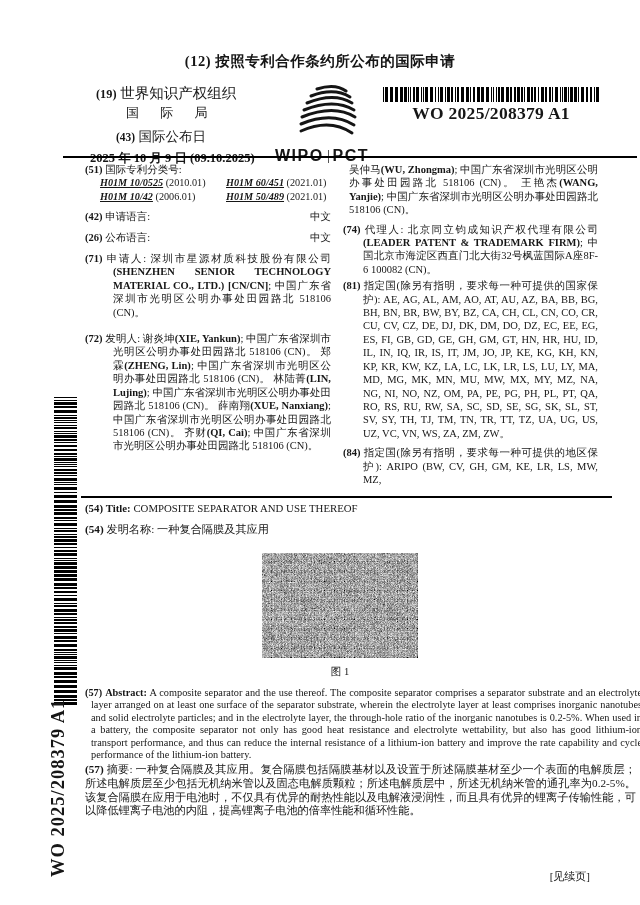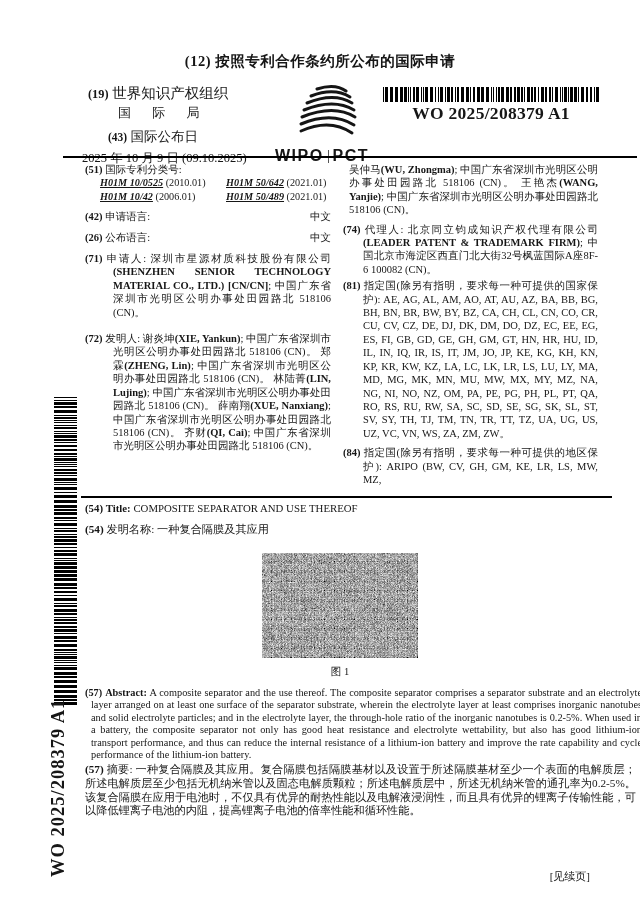--- a/index.html
+++ b/index.html
@@ -7,24 +7,24 @@
     width:640px;height:905px;position:relative;background:#fff;color:#161616;
     font-family:"Liberation Serif","DejaVu Serif",serif;overflow:hidden;
     -webkit-font-smoothing:antialiased;
   }
   .abs{position:absolute;}
   .snum{font-weight:bold;font-size:0.85em;}
   .num{font-weight:bold;}
 
   
   #hdr12{top:52px;left:0;width:640px;text-align:center;font-size:14.5px;font-weight:bold;letter-spacing:0.5px;}
-  #org{top:84px;left:88px;width:195px;font-size:14.5px;line-height:18px;}
+  #org{top:84px;left:96px;width:195px;font-size:14.5px;line-height:18px;}
   #org .bureau{font-size:13px;letter-spacing:9px;margin-left:30px;margin-top:1px;}
   #org .pd-label{font-size:13.5px;margin-left:20px;margin-top:6px;}
-  #org .pd{font-size:12.5px;font-weight:normal;margin-left:-6px;margin-top:3px;white-space:nowrap;}
+  #org .pd{font-size:12.5px;font-weight:bold;margin-left:-6px;margin-top:3px;white-space:nowrap;}
   #logo{top:84px;left:264px;width:116px;text-align:center;}
   #logo .lg-text{font-family:"Liberation Sans","DejaVu Sans",sans-serif;font-weight:bold;font-size:16px;letter-spacing:1.5px;margin-top:1px;display:flex;align-items:center;justify-content:center;gap:4px;}
   #logo .lg-sep{display:inline-block;width:1px;height:13px;background:#555;}
   #pubnum{top:87px;left:383px;width:216px;text-align:center;}
   #pubnum .bc{width:216px;height:15px;}
   #pubnum .pn-label{font-size:12px;margin-top:10px;}
   #pubnum .pn{font-size:17.5px;font-weight:bold;letter-spacing:0.3px;margin-top:1px;white-space:nowrap;}
   #rule1{top:156px;left:63px;width:574px;height:2px;background:#000;}
 
   
@@ -224,21 +224,21 @@
 
 <div id="rule1" class="abs"></div>
 
 <div id="leftcol" class="abs col">
   <div>
     <span class="num">(51)</span>
     <span>国际专利分类号:</span>
   </div>
   <div class="ipc-grid">
     <span><span class="ipc-code">H01M 10/0525</span> <span>(2010.01)</span></span>
-    <span><span class="ipc-code">H01M 50/642</span> <span>(2021.01)</span></span>
+    <span><span class="ipc-code">H01M 60/451</span> <span>(2021.01)</span></span>
     <span><span class="ipc-code">H01M 10/42</span> <span>(2006.01)</span></span>
     <span><span class="ipc-code">H01M 50/489</span> <span>(2021.01)</span></span>
   </div>
   <div class="row">
     <span><span class="num">(42)</span> <span>申请语言:</span></span>
     <span>中文</span>
   </div>
   <div class="row">
     <span><span class="num">(26)</span> <span>公布语言:</span></span>
     <span>中文</span>

